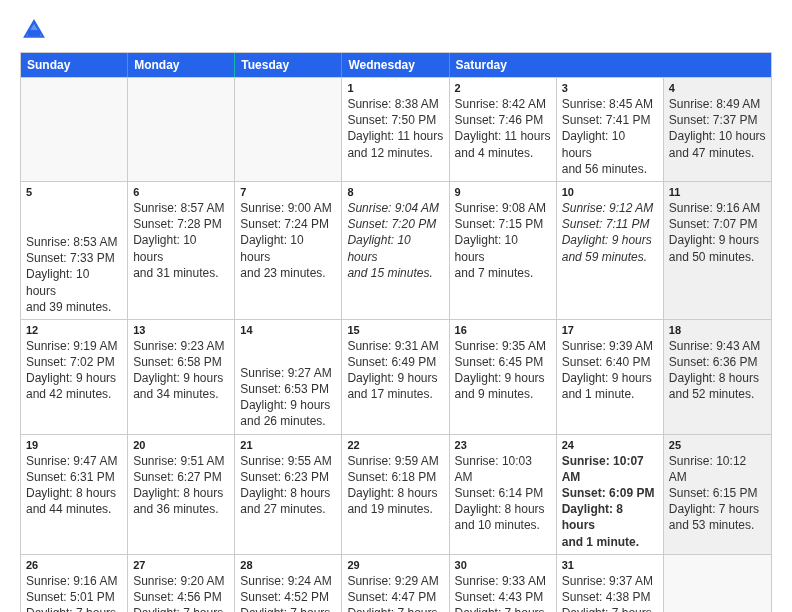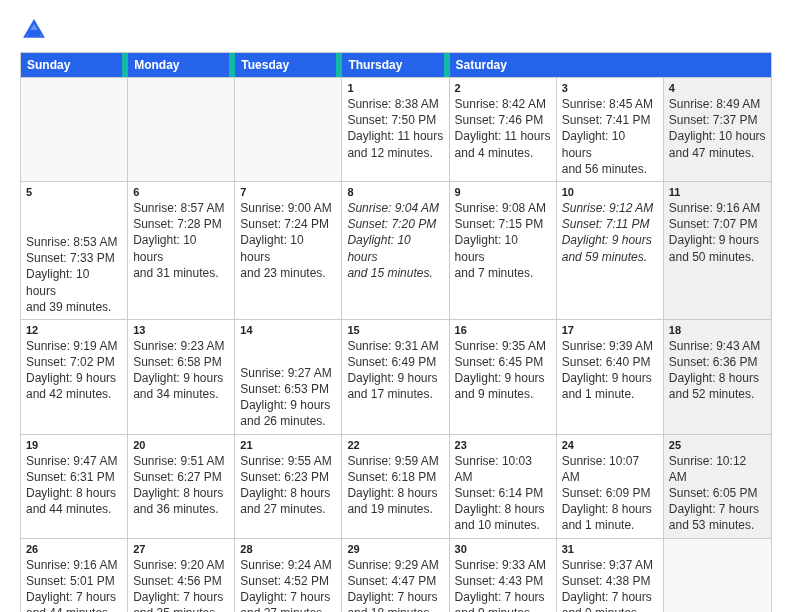--- a/index.html
+++ b/index.html
@@ -66,21 +66,21 @@
     .cal-header-row {
       display: grid;
       grid-template-columns: repeat(7, 1fr);
       background: #2563eb;
     }
     .cal-header-cell {
       color: #fff;
       font-size: 12px;
       font-weight: bold;
       padding: 5px 6px;
-      border-right: 6px solid #14b8a6;
+      border-right: 1px solid #14b8a6;
       text-align: left;
     }
     .cal-header-cell:last-child { border-right: none; }
     .cal-body {
       flex: 1;
       display: flex;
       flex-direction: column;
     }
     .cal-row {
       display: grid;
@@ -133,21 +133,21 @@
       <div class="month-title"></div>
       <div class="location"></div>
     </div>
   </div>
 
   <div class="calendar">
     <div class="cal-header-row" id="cal-header">
         <div class="cal-header-cell">Sunday</div>
         <div class="cal-header-cell">Monday</div>
         <div class="cal-header-cell">Tuesday</div>
-        <div class="cal-header-cell">Thursday</div>
+        <div class="cal-header-cell">Wednesday</div>
         <div class="cal-header-cell">Saturday</div>
       </div>
     <div class="cal-body" id="cal-body">
         <div class="cal-row">
           <div class="cal-cell empty"></div>
           <div class="cal-cell empty"></div>
           <div class="cal-cell empty"></div>
           <div class="cal-cell">
             <div class="day-num">1</div>
             <div class="cell-text" style="white-space: pre-line;">Sunrise: 8:38 AM
@@ -310,29 +310,29 @@
           </div>
           <div class="cal-cell">
             <div class="day-num">23</div>
             <div class="cell-text" style="white-space: pre-line;">Sunrise: 10:03 AM
 Sunset: 6:14 PM
 Daylight: 8 hours
 and 10 minutes.</div>
           </div>
           <div class="cal-cell">
             <div class="day-num">24</div>
-            <div class="cell-text" style="white-space: pre-line;">Sunrise: 10:07 AM
+            <div class="cell-text" style="white-space: pre-line; font-weight: bold;">Sunrise: 10:07 AM
 Sunset: 6:09 PM
 Daylight: 8 hours
 and 1 minute.</div>
           </div>
           <div class="cal-cell shaded">
             <div class="day-num">25</div>
             <div class="cell-text" style="white-space: pre-line;">Sunrise: 10:12 AM
-Sunset: 6:05 PM
+Sunset: 6:15 PM
 Daylight: 7 hours
 and 53 minutes.</div>
           </div>
         </div>
         <div class="cal-row">
           <div class="cal-cell">
             <div class="day-num">26</div>
             <div class="cell-text" style="white-space: pre-line;">Sunrise: 9:16 AM
 Sunset: 5:01 PM
 Daylight: 7 hours

